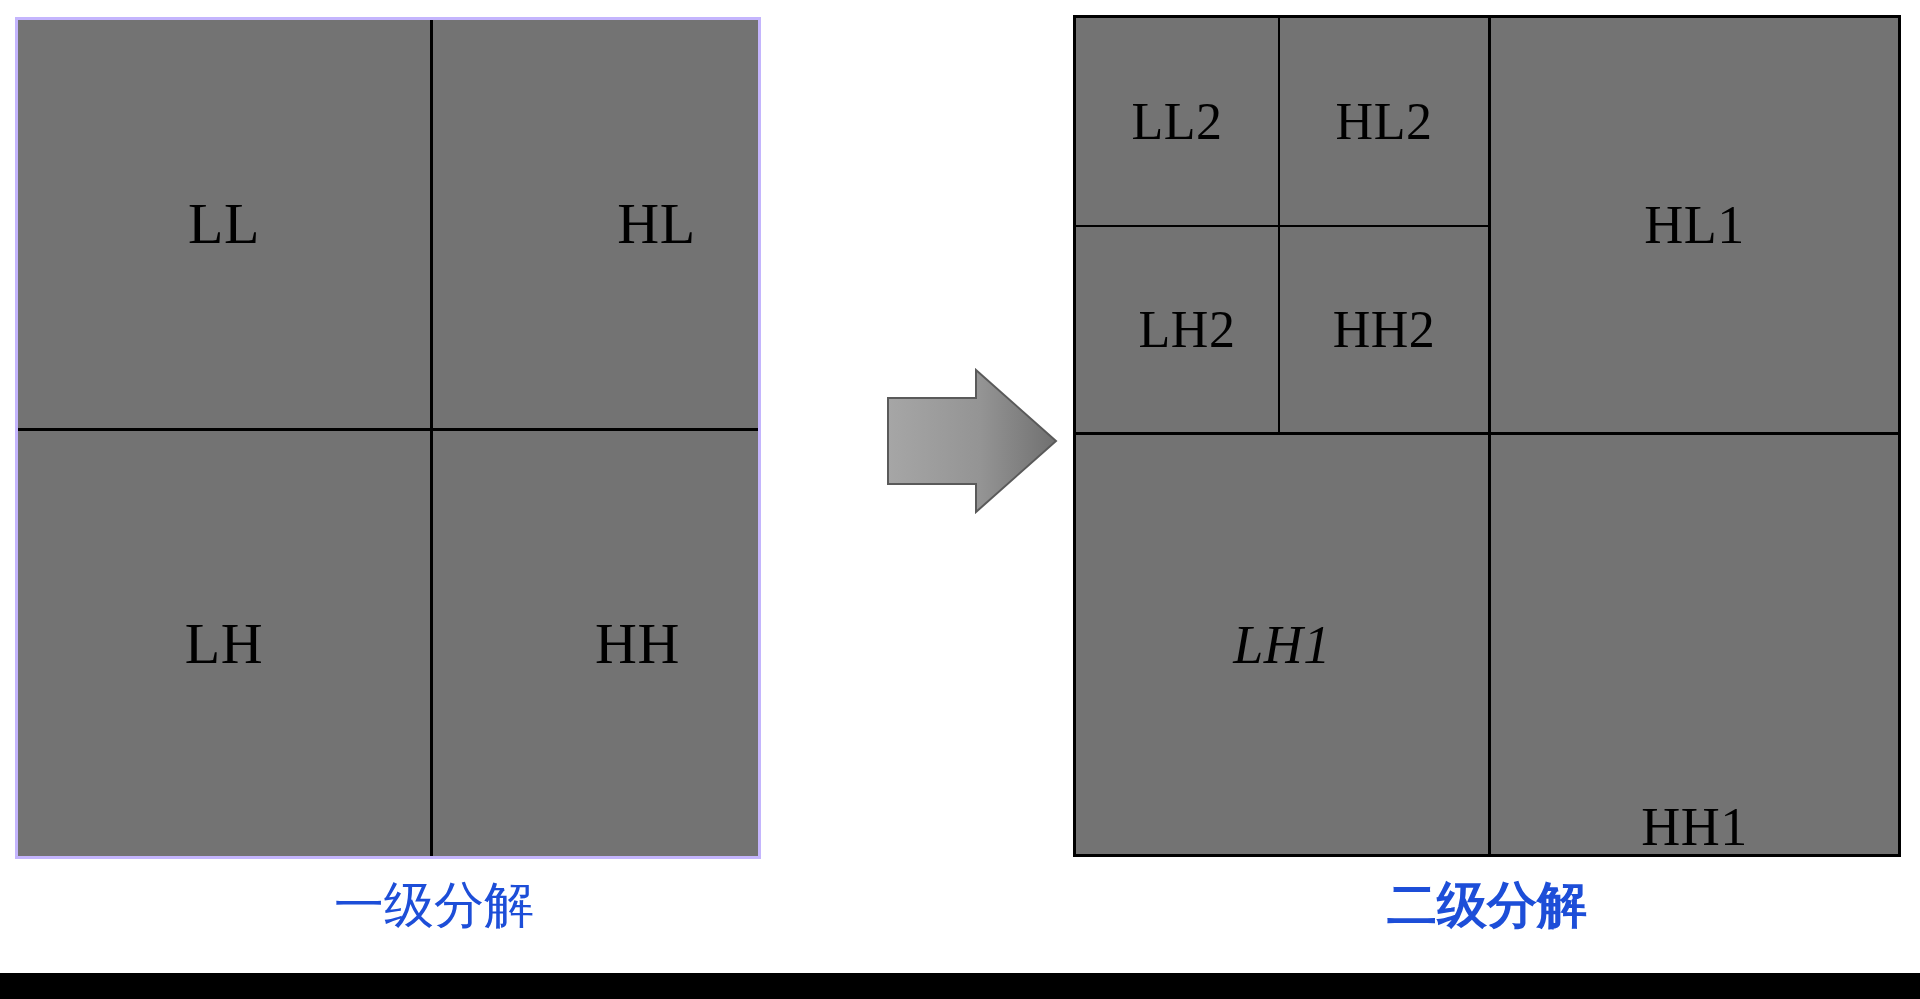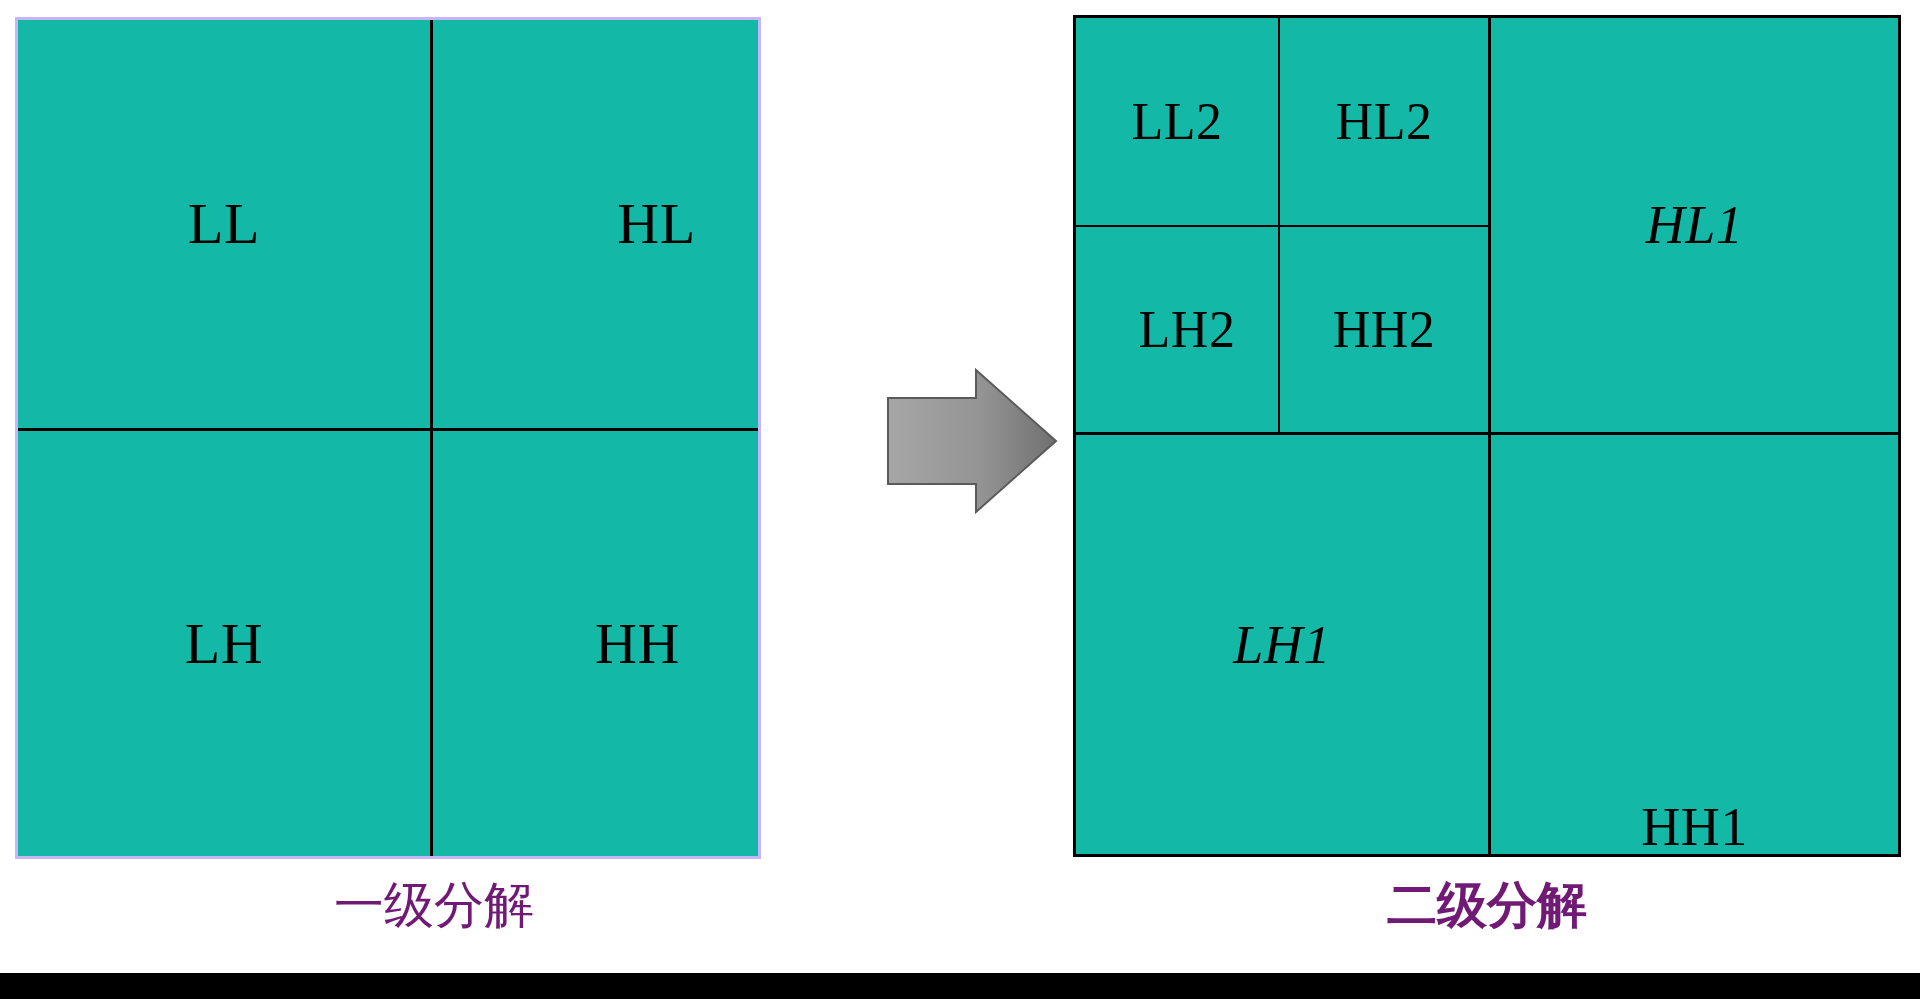--- a/index.html
+++ b/index.html
@@ -14,21 +14,21 @@
     height: 999px;
     background: #ffffff;
     overflow: hidden;
     font-family: "Liberation Serif", "DejaVu Serif", serif;
   }
 
   
   .panel {
     position: absolute;
     box-sizing: border-box;
-    background: #14b8a6;
+    background: #737373;
   }
   .cell {
     position: absolute;
     box-sizing: border-box;
     display: flex;
     align-items: center;
     justify-content: center;
     background: transparent;
   }
   .cell-label {
@@ -118,33 +118,33 @@
     left: 0;
     top: 207px;
     width: 415px;
     height: 2px;
     background: #000000;
   }
   #cell-ll2 { left: 0;     top: 0;     width: 202px; height: 207px; }
   #cell-hl2 { left: 204px; top: 0;     width: 208px; height: 207px; }
   #cell-lh2 { left: 0;     top: 209px; width: 202px; height: 205px; padding-left: 20px; }
   #cell-hh2 { left: 204px; top: 209px; width: 208px; height: 205px; }
-  #cell-hl1 { left: 415px; top: 0;     width: 407px; height: 414px; font-style: italic; }
+  #cell-hl1 { left: 415px; top: 0;     width: 407px; height: 414px; }
   #cell-lh1 { left: 0;     top: 417px; width: 412px; height: 419px; font-style: italic; }
   #cell-hh1 { left: 415px; top: 417px; width: 407px; height: 419px; align-items: flex-end; }
   #panel-level2 .cell-label { font-size: 52px; }
   #cell-hl1 .cell-label,
   #cell-lh1 .cell-label,
   #cell-hh1 .cell-label { font-size: 54px; }
 
   
   .caption {
     position: absolute;
     text-align: center;
-    color: #701a75;
+    color: #1d4ed8;
     font-family: "DejaVu Serif", "Liberation Serif", serif;
     font-size: 50px;
     line-height: 1;
     white-space: nowrap;
   }
   #caption-level1 { left: 19px;   top: 880px; width: 830px; }
   #caption-level2 { left: 1073px; top: 880px; width: 828px; font-weight: bold; }
 
   
   #bottom-bar {

